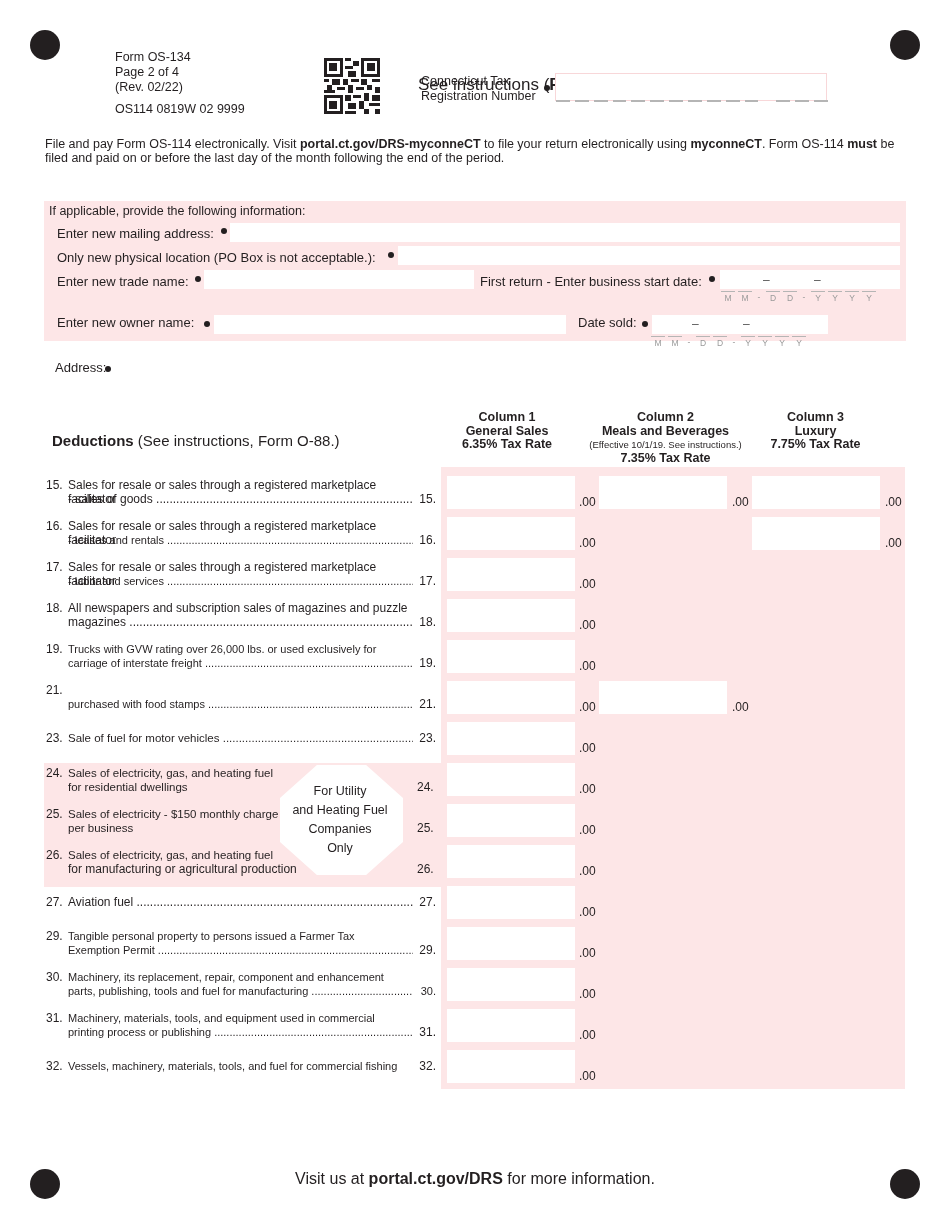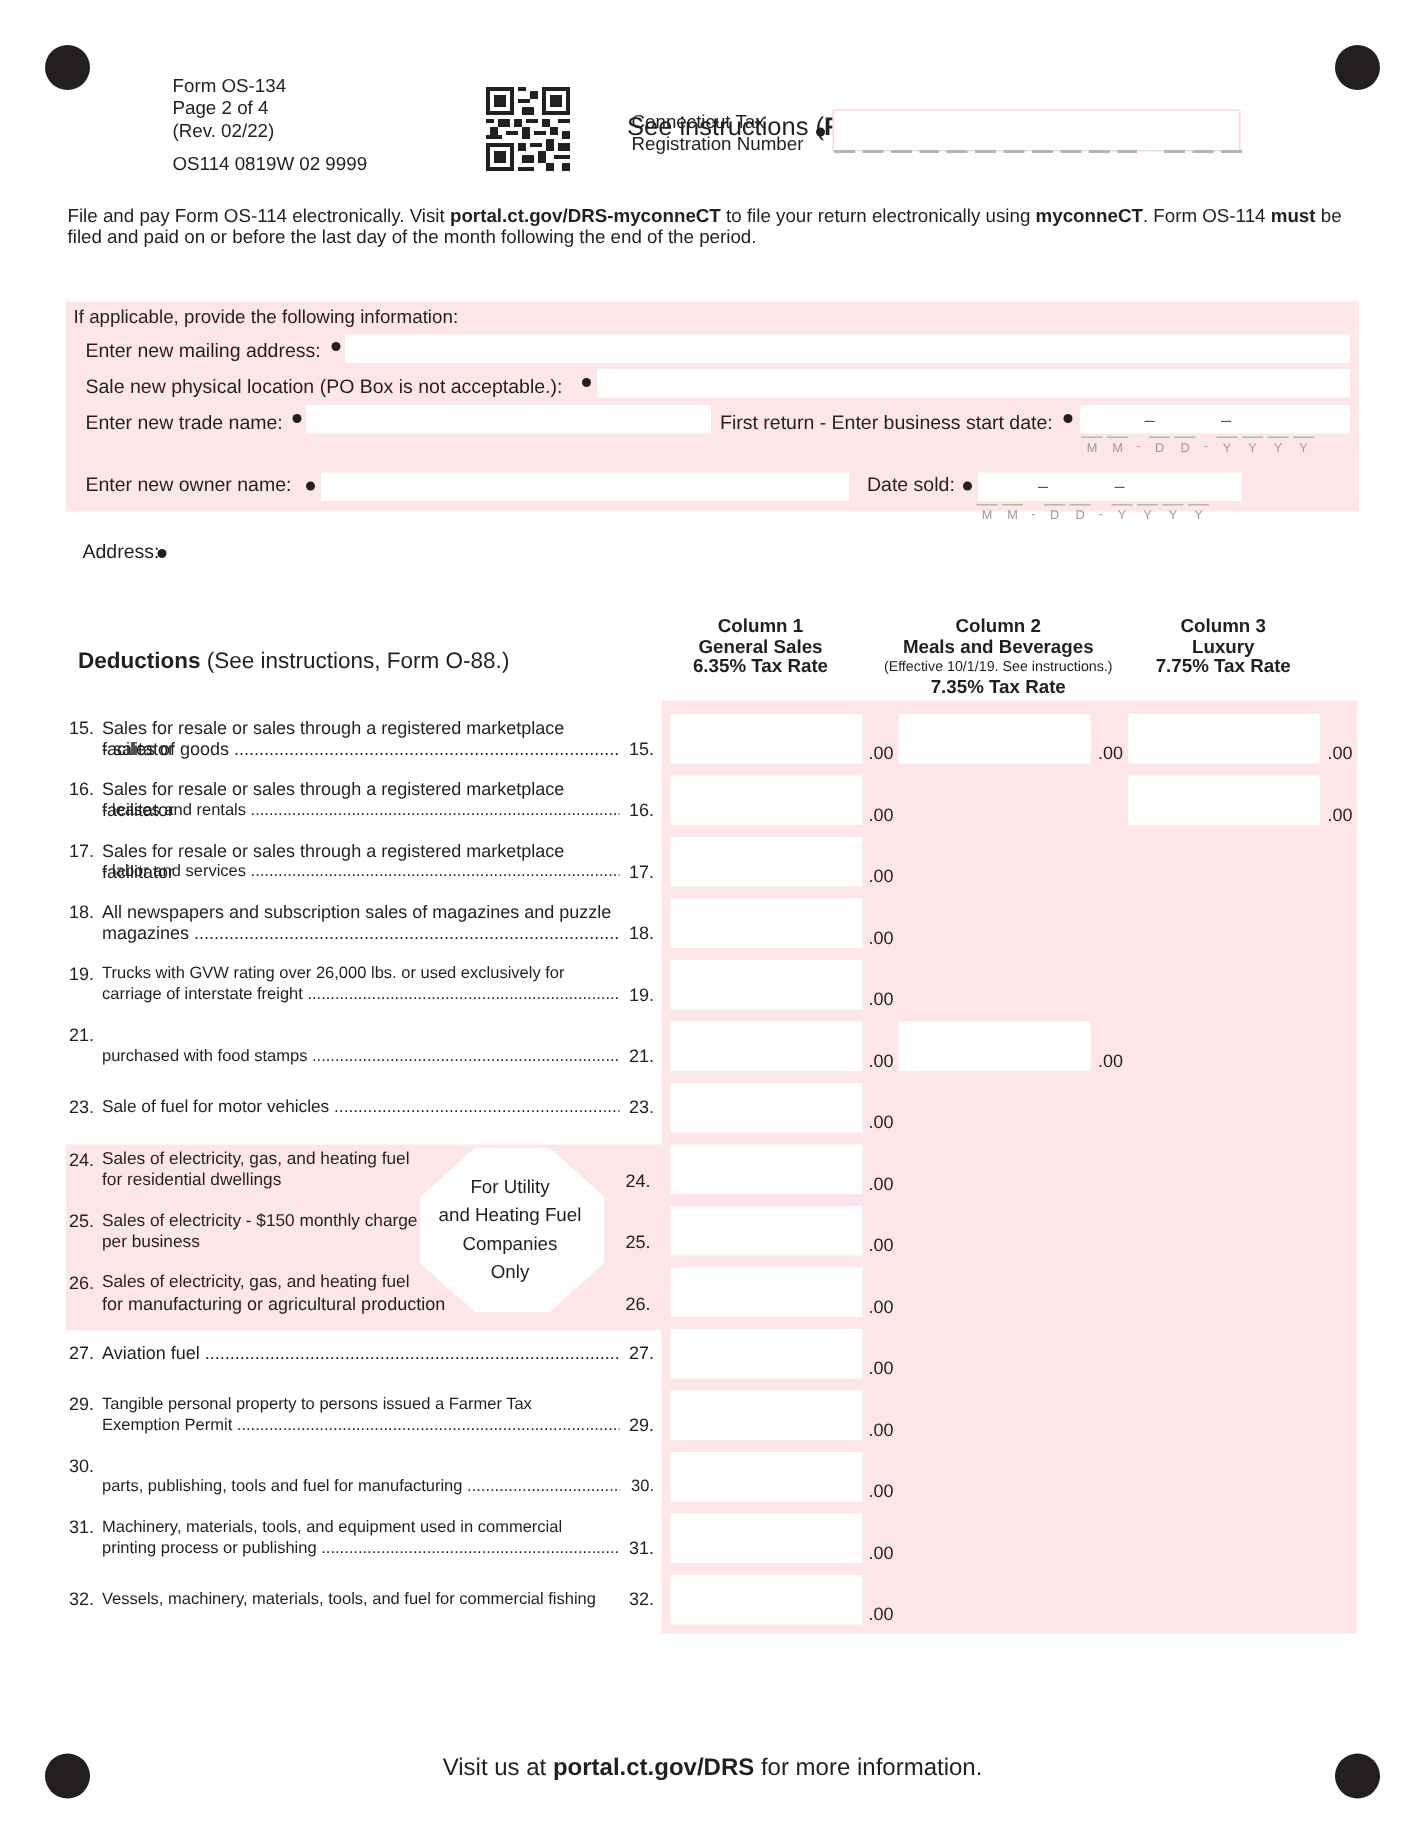--- a/index.html
+++ b/index.html
@@ -141,21 +141,21 @@
   <span>File and pay Form OS-114 electronically. Visit </span><b>portal.ct.gov/DRS-myconneCT</b><span> to file your return electronically using </span><b>myconneCT</b><span>. Form OS-114 </span><b>must</b><span> be filed and paid on or before the last day of the month following the end of the period.</span>
 </div>
 
 <div class="abs info-box">
   <div class="lbl" style="left:5px;top:3px;font-size:12.5px;">If applicable, provide the following information:</div>
 
   <div class="lbl" style="left:13px;top:25px;">Enter new mailing address:</div>
   <span class="dot" style="position:absolute;left:177px;top:27px;"></span>
   <div class="field" style="left:186px;top:22px;width:670px;"><input value="" style=""></div>
 
-  <div class="lbl" style="left:13px;top:49px;">Sale new physical location (PO Box is not acceptable.):</div>
+  <div class="lbl" style="left:13px;top:49px;">Only new physical location (PO Box is not acceptable.):</div>
   <span class="dot" style="position:absolute;left:344px;top:51px;"></span>
   <div class="field" style="left:354px;top:45px;width:502px;"><input value="" style=""></div>
 
   <div class="lbl" style="left:13px;top:73px;">Enter new trade name:</div>
   <span class="dot" style="position:absolute;left:151px;top:75px;"></span>
   <div class="field" style="left:160px;top:69px;width:270px;"><input value="" style=""></div>
 
   <div class="lbl" style="left:436px;top:73px;">First return - Enter business start date:</div>
   <span class="dot" style="position:absolute;left:665px;top:75px;"></span>
   <div class="field" style="left:676px;top:69px;width:180px;"><input value="" style=""></div>
@@ -309,20 +309,21 @@
 
 <div class="line-item" style="top:929px;height:30px;">
   <span class="num">29.</span>
   <span class="txt" style="font-size:11px;">Tangible personal property to persons issued a Farmer Tax</span>
   <span class="txt lead" style="top:14px;font-size:11px;"><span>Exemption Permit</span> ..........................................................................................................</span>
   <span class="ref" style="top:14px;background:#fff;padding-left:3px;">29.</span>
 </div>
 
 <div class="line-item" style="top:970px;height:30px;">
   <span class="num">30.</span>
+  <span class="txt" style="font-size:11px;">Machinery, its replacement, repair, component and enhancement</span>
   <span class="txt lead" style="top:14px;font-size:11px;"><span>parts, publishing, tools and fuel for manufacturing</span> ..........................................................................................................</span>
   <span class="ref" style="top:14px;background:#fff;padding-left:3px;font-size:11px;">30.</span>
 </div>
 
 <div class="line-item" style="top:1011px;height:30px;">
   <span class="num">31.</span>
   <span class="txt" style="font-size:11px;">Machinery, materials, tools, and equipment used in commercial</span>
   <span class="txt lead" style="top:14px;font-size:11px;"><span>printing process or publishing</span> ..........................................................................................................</span>
   <span class="ref" style="top:14px;background:#fff;padding-left:3px;">31.</span>
 </div>

